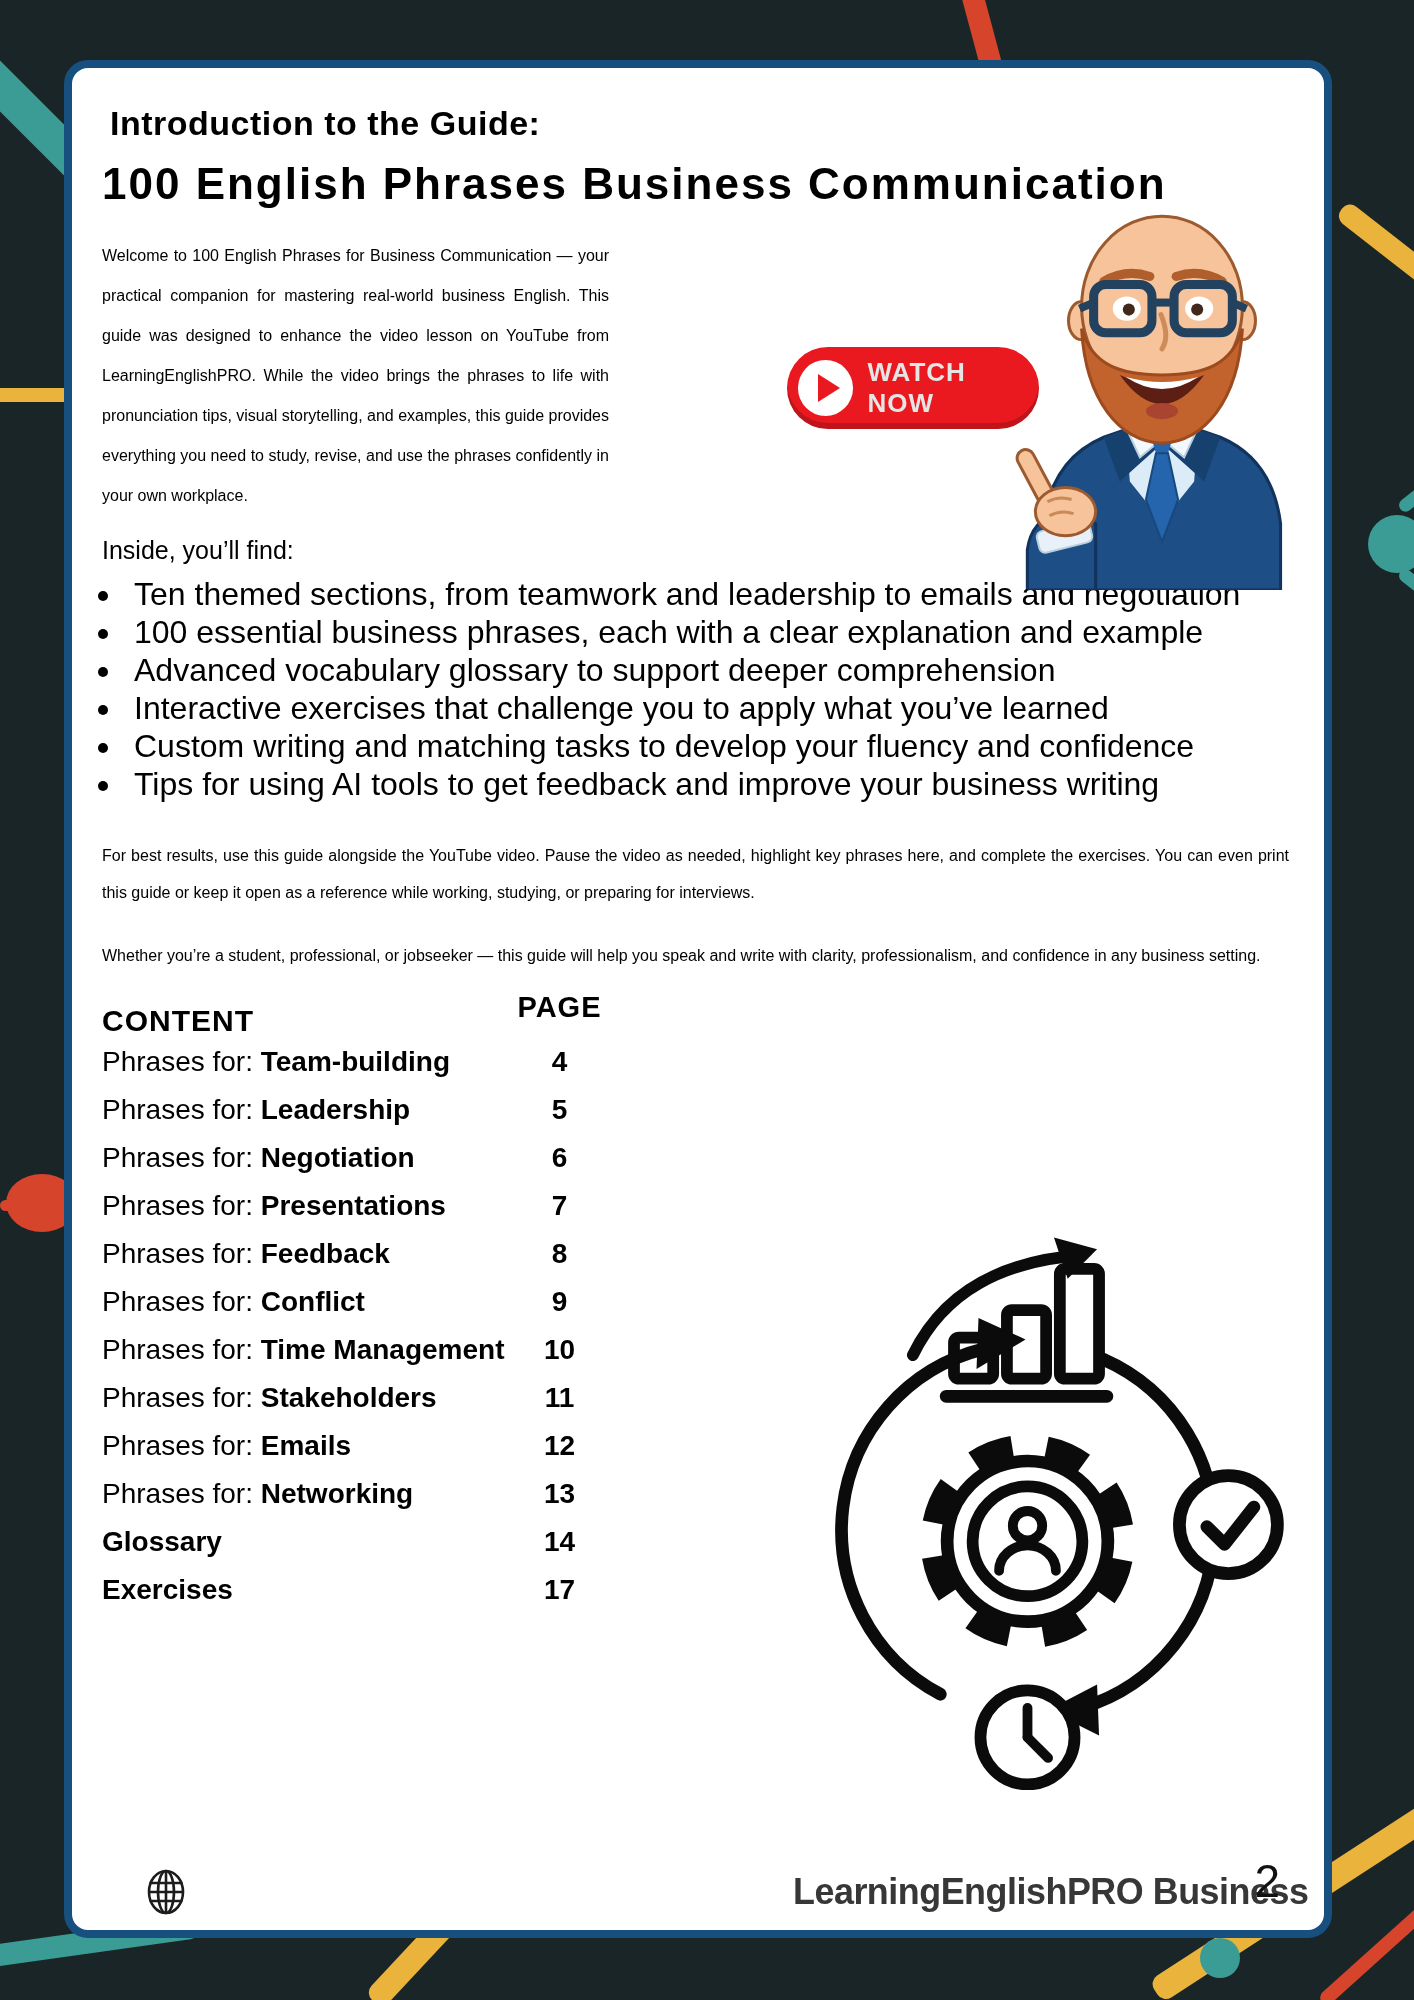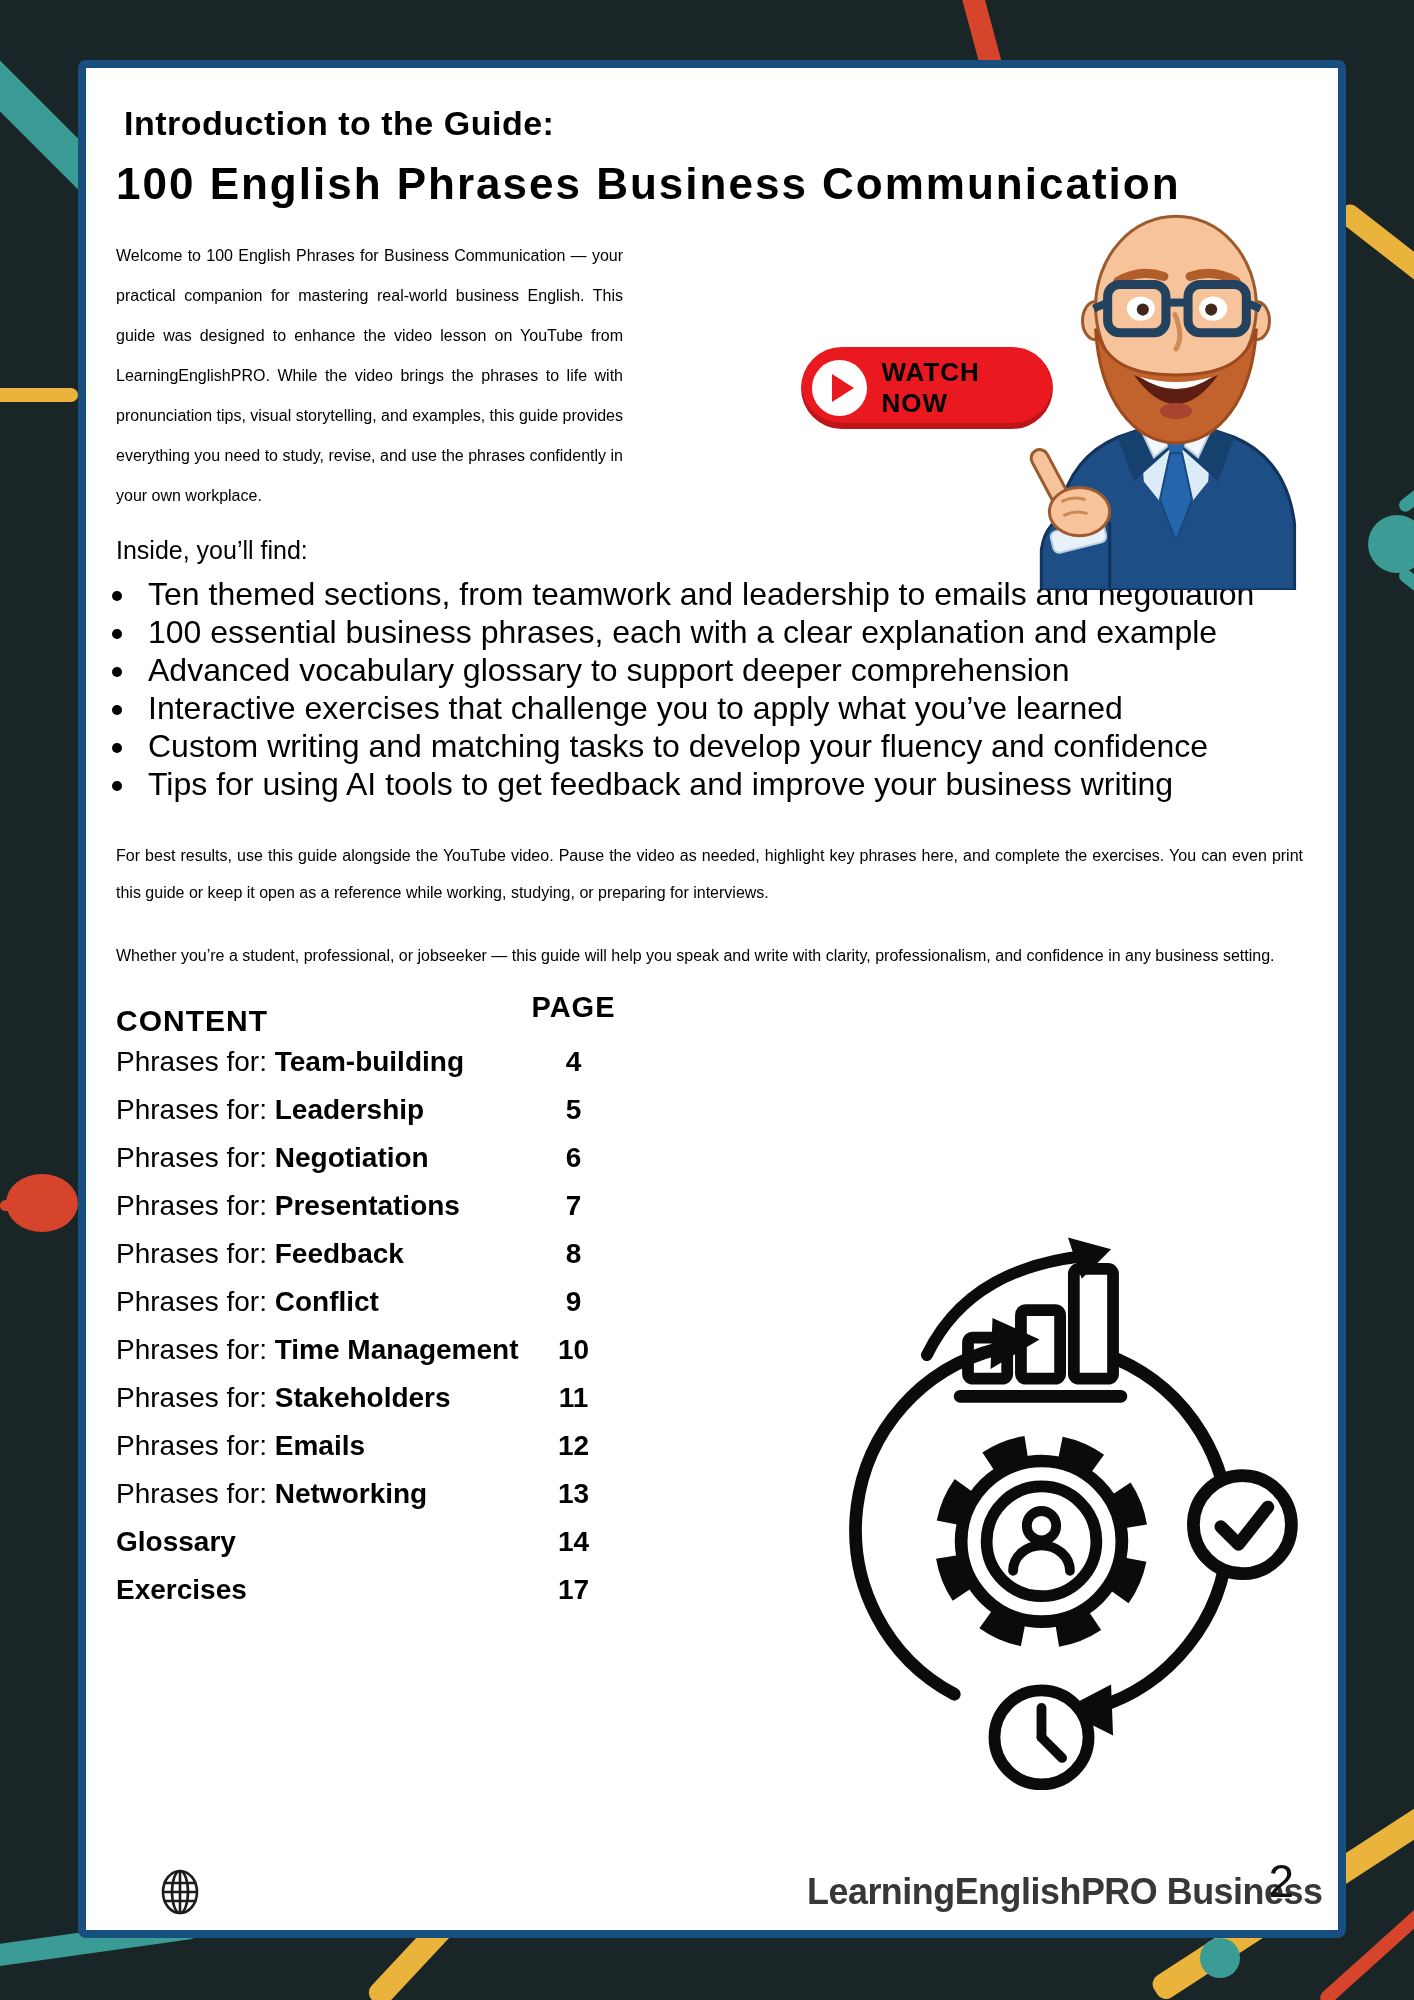--- a/index.html
+++ b/index.html
@@ -5,41 +5,41 @@
   html,body{margin:0;padding:0;background:#101a1c;}
   *{box-sizing:border-box;}
   .page{position:relative;width:1414px;height:2000px;margin:0 auto;background:#1a2527;
         overflow:hidden;font-family:"Liberation Sans",sans-serif;color:#000;}
   
   .deco{position:absolute;z-index:1;}
   .stripe{border-radius:10px;}
   .teal{background:#3b9b95;} .red{background:#d7442c;} .yellow{background:#e9b33c;}
   .dot{border-radius:50%;}
   
-  .card{position:absolute;left:78px;top:60px;width:1268px;height:1878px;z-index:2;
-        background:#ffffff;border:8px solid #17507f;border-radius:8px;
+  .card{position:absolute;left:64px;top:60px;width:1268px;height:1878px;z-index:2;
+        background:#ffffff;border:8px solid #17507f;border-radius:24px;
         padding:20px 35px 0 30px;}
   .title1{font-size:34px;font-weight:bold;letter-spacing:.5px;margin:16px 0 0 8px;line-height:1.15;}
   .title2{font-size:44px;font-weight:bold;letter-spacing:2px;margin:16px 0 0 0;line-height:1.15;}
   .para{font-size:16px;text-align:justify;color:#000;}
   .p1{width:507px;margin:26px 0 0 0;line-height:40px;}
   .inside{font-size:25px;margin:20px 0 0 0;}
   ul.bullets{margin:10px 0 0 22px;padding:0;}
   ul.bullets li{font-size:32px;line-height:38px;padding-left:10px;}
   .p2{margin:34px 0 0 0;line-height:37px;}
   .p3{margin:26px 0 0 0;line-height:37px;}
   
   .watch-btn{position:absolute;left:715px;top:279px;width:252px;height:82px;z-index:3;
      background:#e9191f;border-radius:41px;display:flex;align-items:center;
      box-shadow:inset 0 -6px 0 rgba(0,0,0,.18);cursor:pointer;}
   .watch-circle{width:56px;height:56px;border-radius:50%;background:#fff;margin-left:11px;
      display:flex;align-items:center;justify-content:center;}
   .watch-play{width:0;height:0;border-top:14px solid transparent;border-bottom:14px solid transparent;
      border-left:22px solid #e9191f;margin-left:6px;}
-  .watch-label{color:#000000;font-weight:bold;font-size:26px;letter-spacing:1px;margin-left:14px;}
+  .watch-label{color:#e5e5e5;font-weight:bold;font-size:26px;letter-spacing:1px;margin-left:14px;}
   .mascot{position:absolute;left:935px;top:120px;width:312px;height:402px;z-index:2;
      border-radius:0 0 26px 26px;overflow:hidden;}
   
   .toc{margin-top:30px;width:505px;}
   .toc-head{display:flex;align-items:flex-end;}
   .toc-content-h{flex:1;font-size:30px;font-weight:800;letter-spacing:1px;}
   .toc-page-h{width:95px;text-align:center;font-size:29px;font-weight:800;letter-spacing:1px;
      position:relative;top:-14px;}
   .toc-row{display:flex;align-items:center;height:48px;font-size:28px;}
   .toc-label{flex:1;white-space:nowrap;}

